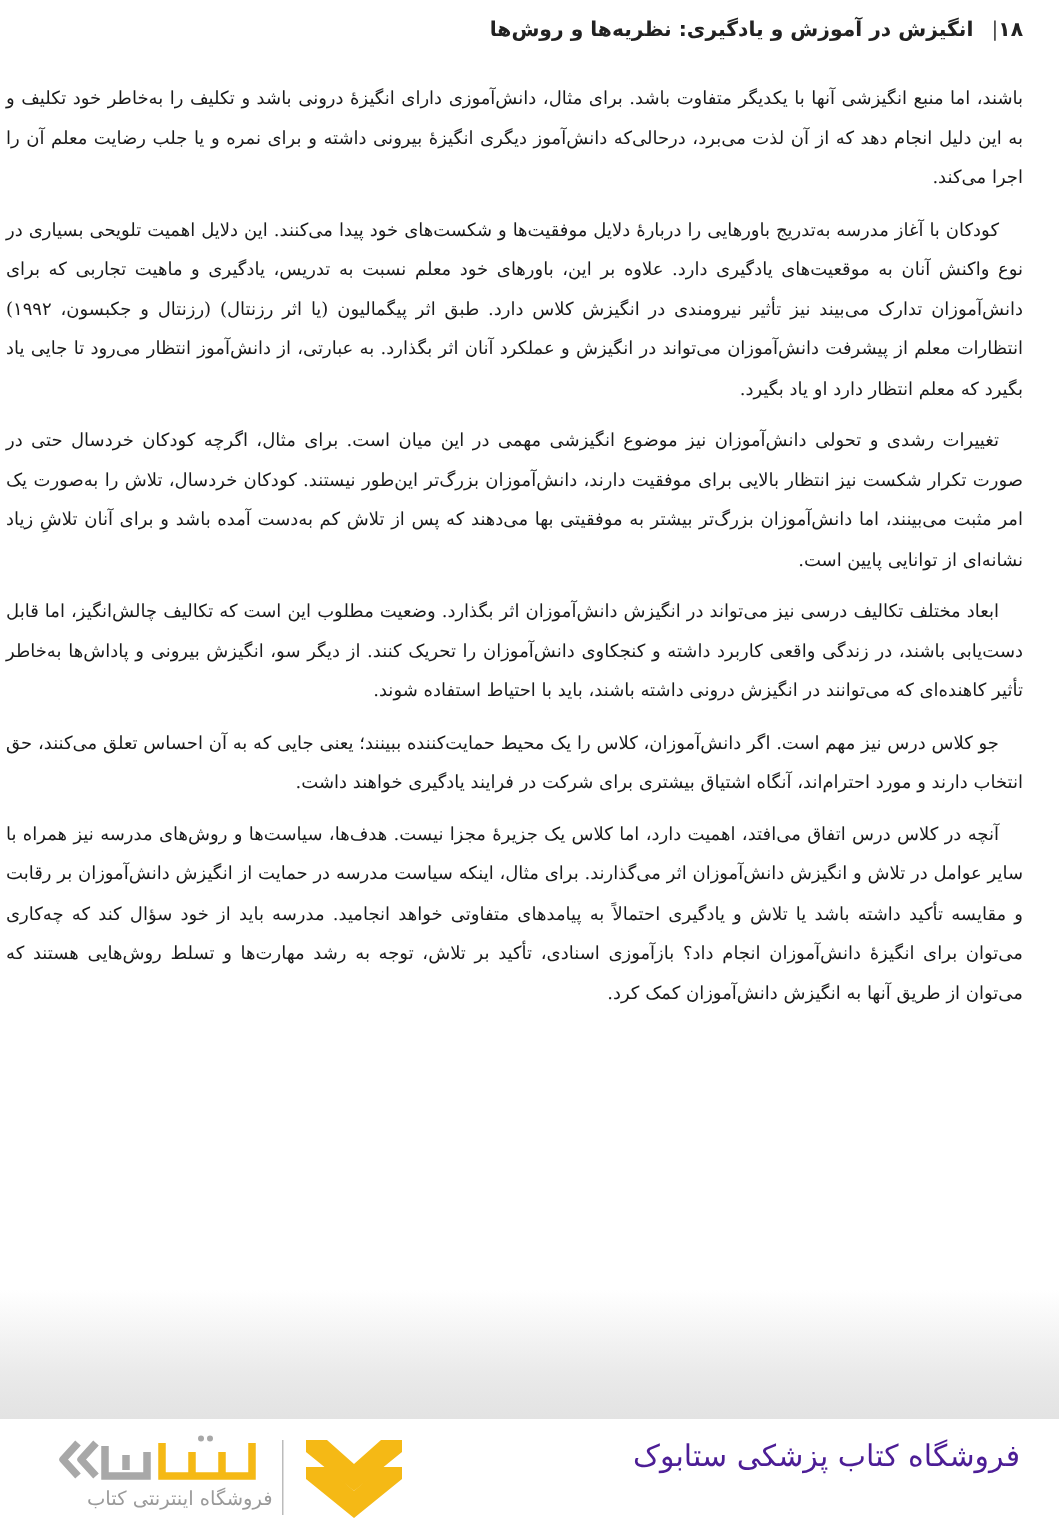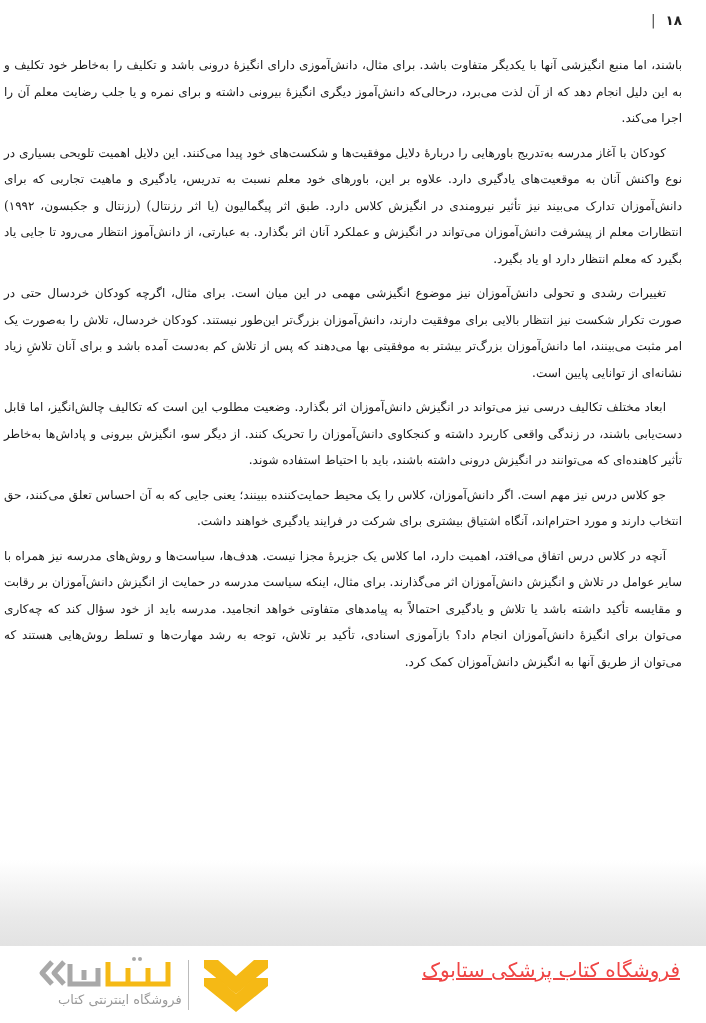--- a/index.html
+++ b/index.html
@@ -30,21 +30,21 @@
       left: 24px;
       height: 24px;
       display: flex;
       flex-direction: row;
       align-items: center;
       font-family: "DejaVu Sans", sans-serif;
       font-weight: bold;
       font-size: 13.5px;
       color: #222;
     }
-    .running-header .page-num { margin-left: 10px; }
+    .running-header .page-num { }
     .running-header .sep { margin-left: 12px; color: #444; font-weight: normal; }
     .body-text {
       position: absolute;
       top: 52px;
       right: 24px;
       left: 4px;
       font-family: "DejaVu Serif", serif;
       font-size: 12px;
       line-height: 26.5px;
       text-align: justify;
@@ -82,22 +82,21 @@
       height: 77px;
       background: #ffffff;
     }
     .store-text {
       position: absolute;
       right: 26px;
       top: 12px;
       direction: rtl;
       font-family: "DejaVu Sans", sans-serif;
       font-size: 20px;
-      color: #ef4444;
-      text-decoration: underline;
+      color: #4c1d95;
     }
     .store-url {
       position: absolute;
       right: 26px;
       top: 40px;
       font-family: "Liberation Sans", sans-serif;
       font-size: 26px;
       letter-spacing: 7px;
       color: #111;
       direction: ltr;
@@ -144,20 +143,21 @@
       text-align: right;
     }
   </style>
 </head>
 <body>
 
 <div class="page">
   <div class="running-header">
     <span class="page-num">۱۸</span>
     <span class="sep">|</span>
+    <span class="title">انگیزش در آموزش و یادگیری: نظریه‌ها و روش‌ها</span>
   </div>
 
   <div class="body-text">
     <p>باشند، اما منبع انگیزشی آنها با یکدیگر متفاوت باشد. برای مثال، دانش‌آموزی دارای انگیزۀ درونی باشد و تکلیف را به‌خاطر خود تکلیف و به این دلیل انجام دهد که از آن لذت می‌برد، درحالی‌که دانش‌آموز دیگری انگیزۀ بیرونی داشته و برای نمره و یا جلب رضایت معلم آن را اجرا می‌کند.</p>
     <p class="indent">کودکان با آغاز مدرسه به‌تدریج باورهایی را دربارۀ دلایل موفقیت‌ها و شکست‌های خود پیدا می‌کنند. این دلایل اهمیت تلویحی بسیاری در نوع واکنش آنان به موقعیت‌های یادگیری دارد. علاوه بر این، باورهای خود معلم نسبت به تدریس، یادگیری و ماهیت تجاربی که برای دانش‌آموزان تدارک می‌بیند نیز تأثیر نیرومندی در انگیزش کلاس دارد. طبق اثر پیگمالیون (یا اثر رزنتال) (رزنتال و جکبسون، ۱۹۹۲) انتظارات معلم از پیشرفت دانش‌آموزان می‌تواند در انگیزش و عملکرد آنان اثر بگذارد. به عبارتی، از دانش‌آموز انتظار می‌رود تا جایی یاد بگیرد که معلم انتظار دارد او یاد بگیرد.</p>
     <p class="indent">تغییرات رشدی و تحولی دانش‌آموزان نیز موضوع انگیزشی مهمی در این میان است. برای مثال، اگرچه کودکان خردسال حتی در صورت تکرار شکست نیز انتظار بالایی برای موفقیت دارند، دانش‌آموزان بزرگ‌تر این‌طور نیستند. کودکان خردسال، تلاش را به‌صورت یک امر مثبت می‌بینند، اما دانش‌آموزان بزرگ‌تر بیشتر به موفقیتی بها می‌دهند که پس از تلاش کم به‌دست آمده باشد و برای آنان تلاشِ زیاد نشانه‌ای از توانایی پایین است.</p>
     <p class="indent">ابعاد مختلف تکالیف درسی نیز می‌تواند در انگیزش دانش‌آموزان اثر بگذارد. وضعیت مطلوب این است که تکالیف چالش‌انگیز، اما قابل دست‌یابی باشند، در زندگی واقعی کاربرد داشته و کنجکاوی دانش‌آموزان را تحریک کنند. از دیگر سو، انگیزش بیرونی و پاداش‌ها به‌خاطر تأثیر کاهنده‌ای که می‌توانند در انگیزش درونی داشته باشند، باید با احتیاط استفاده شوند.</p>
     <p class="indent">جو کلاس درس نیز مهم است. اگر دانش‌آموزان، کلاس را یک محیط حمایت‌کننده ببینند؛ یعنی جایی که به آن احساس تعلق می‌کنند، حق انتخاب دارند و مورد احترام‌اند، آنگاه اشتیاق بیشتری برای شرکت در فرایند یادگیری خواهند داشت.</p>
     <p class="indent">آنچه در کلاس درس اتفاق می‌افتد، اهمیت دارد، اما کلاس یک جزیرۀ مجزا نیست. هدف‌ها، سیاست‌ها و روش‌های مدرسه نیز همراه با سایر عوامل در تلاش و انگیزش دانش‌آموزان اثر می‌گذارند. برای مثال، اینکه سیاست مدرسه در حمایت از انگیزش دانش‌آموزان بر رقابت و مقایسه تأکید داشته باشد یا تلاش و یادگیری احتمالاً به پیامدهای متفاوتی خواهد انجامید. مدرسه باید از خود سؤال کند که چه‌کاری می‌توان برای انگیزۀ دانش‌آموزان انجام داد؟ بازآموزی اسنادی، تأکید بر تلاش، توجه به رشد مهارت‌ها و تسلط روش‌هایی هستند که می‌توان از طریق آنها به انگیزش دانش‌آموزان کمک کرد.</p>
   </div>

